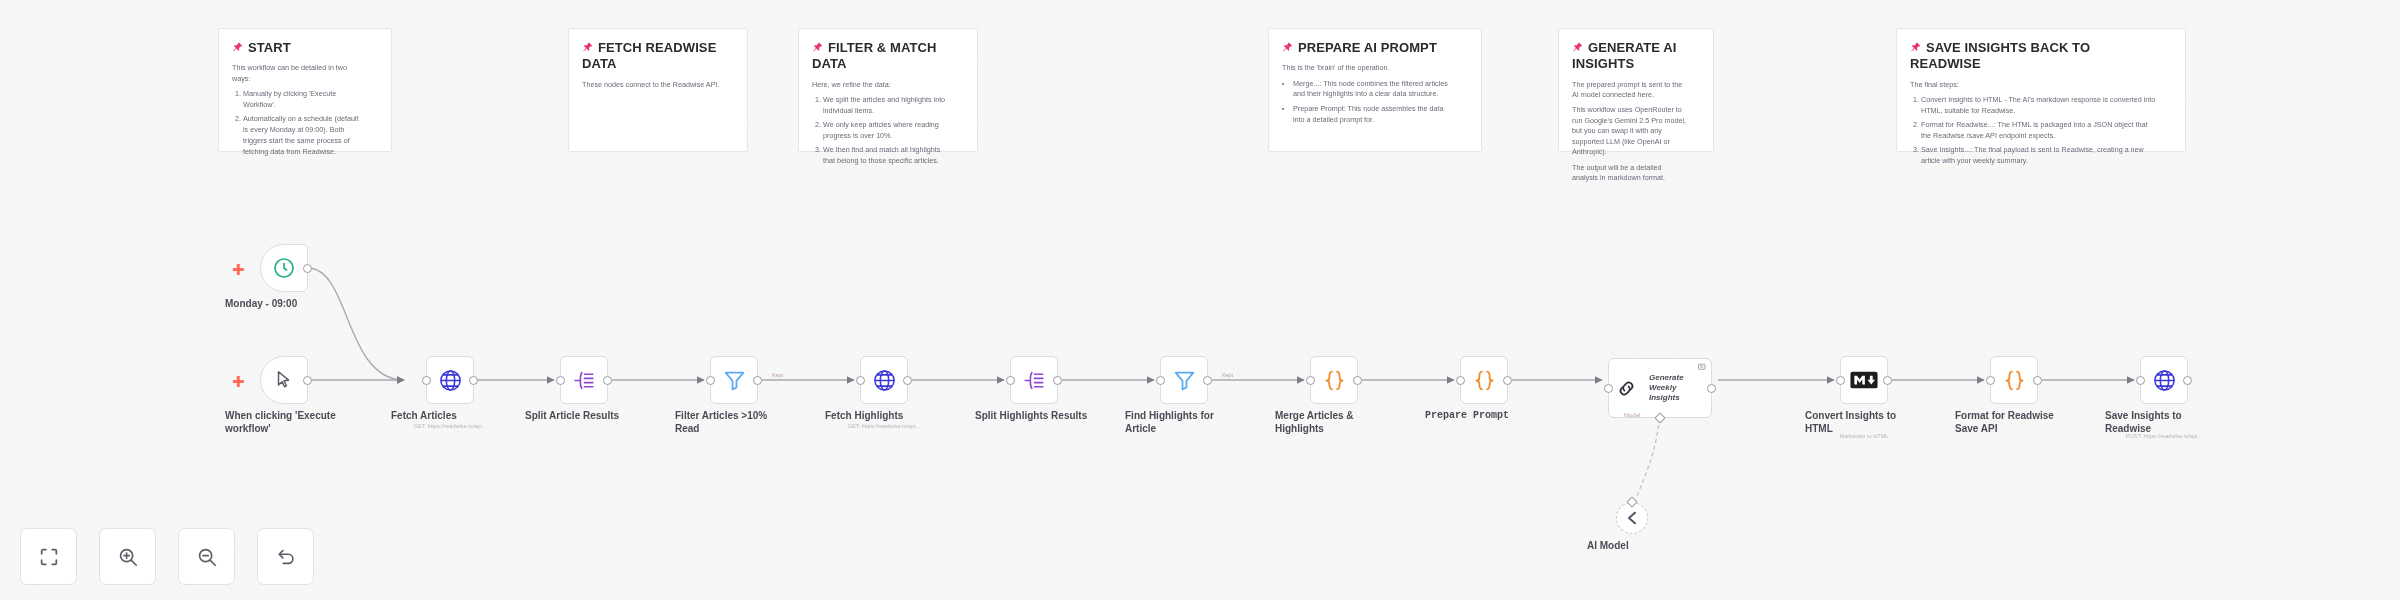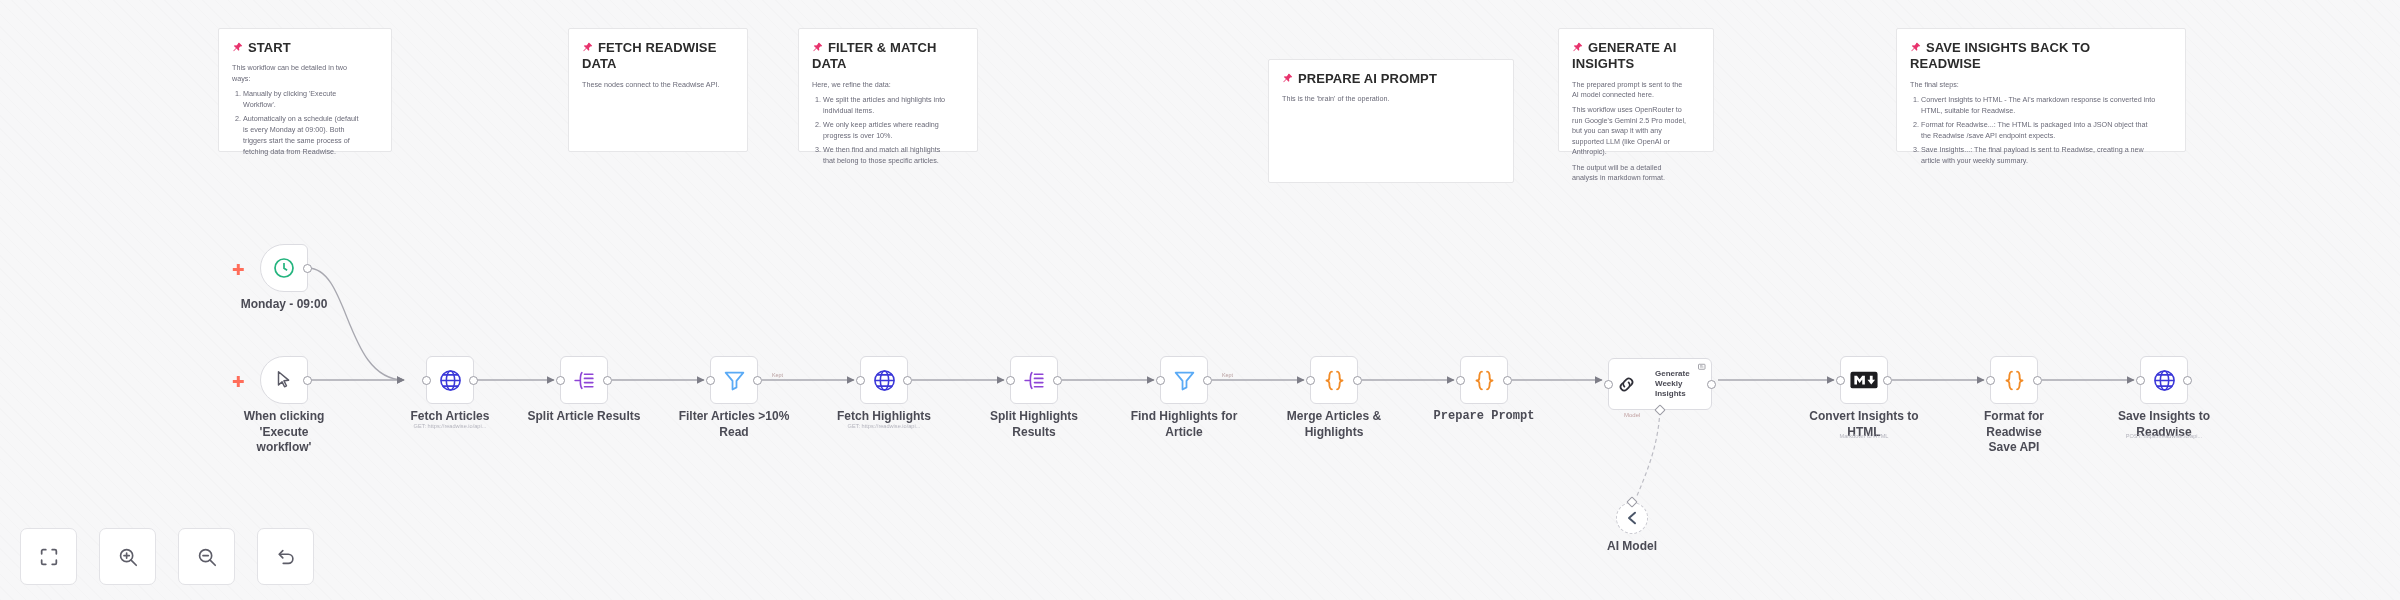--- a/index.html
+++ b/index.html
@@ -67,39 +67,39 @@
     display: flex;
     align-items: center;
     justify-content: center;
   }
   .node.std { width: 48px; height: 48px; }
   .node.trigger {
     width: 48px; height: 48px;
     border-radius: 24px 6px 6px 24px;
   }
   .node.chain {
-    width: 104px; height: 52px;
+    width: 104px; height: 60px;
     border-radius: 6px;
     justify-content: flex-start;
     padding: 0 7px;
-    gap: 18px;
+    gap: 12px;
+    font-style: italic;
   }
   .node.circle {
     width: 32px; height: 32px;
     border-radius: 50%;
     border: 1px dashed #c9c9d0;
   }
   .node-label {
     position: absolute;
     top: 52px;
     left: 50%;
     transform: translateX(-50%);
     width: 118px;
-    text-align: center;
-    font-size: 12px;
+    font-size: 10px;
     font-weight: 700;
     color: #4b4b55;
     line-height: 1.3;
     white-space: pre-line;
   }
   .node.circle .node-label { top: 36px; width: 90px; }
   .node-sub {
     position: absolute;
     left: 50%;
     transform: translateX(-50%);
@@ -215,27 +215,31 @@
           </svg></span><span>FILTER &amp; MATCH DATA</span>
     </h3>
     <p>Here, we refine the data:</p>
     <ol>
       <li>We split the articles and highlights into individual items.</li>
       <li>We only keep articles where reading progress is over 10%.</li>
       <li>We then find and match all highlights that belong to those specific articles.</li>
     </ol>
   </div>
 
-  <div class="sticky" style="left:1268px; top:28px; width:246px; height:124px;margin-top:31px;">
+  <div class="sticky" style="left:1268px; top:28px; width:214px; height:124px;">
     <h3>
       <span class="pin"><svg width="11" height="11" viewBox="0 0 16 16">
             <path d="M10.5 1.2l4.3 4.3-1.1 1.1-1-.3-2.6 2.6.6 2.6-1.1 1.1-3.1-3.1-3.9 3.9-.7-.7 3.9-3.9L2.7 5.7l1.1-1.1 2.6.6L9 2.6l-.3-1z" fill="#e8336d"></path>
           </svg></span><span>PREPARE AI PROMPT</span>
     </h3>
     <p>This is the 'brain' of the operation.</p>
+    <ul>
+      <li>Merge...: This node combines the filtered articles and their highlights into a clear data structure.</li>
+      <li>Prepare Prompt: This node assembles the data into a detailed prompt for.</li>
+    </ul>
   </div>
 
   <div class="sticky" style="left:1558px; top:28px; width:156px; height:124px;">
     <h3>
       <span class="pin"><svg width="11" height="11" viewBox="0 0 16 16">
             <path d="M10.5 1.2l4.3 4.3-1.1 1.1-1-.3-2.6 2.6.6 2.6-1.1 1.1-3.1-3.1-3.9 3.9-.7-.7 3.9-3.9L2.7 5.7l1.1-1.1 2.6.6L9 2.6l-.3-1z" fill="#e8336d"></path>
           </svg></span><span>GENERATE AI INSIGHTS</span>
     </h3>
     <p>The prepared prompt is sent to the AI model connected here.</p>
     <p>This workflow uses OpenRouter to run Google's Gemini 2.5 Pro model, but you can swap it with any supported LLM (like OpenAI or Anthropic).</p>

